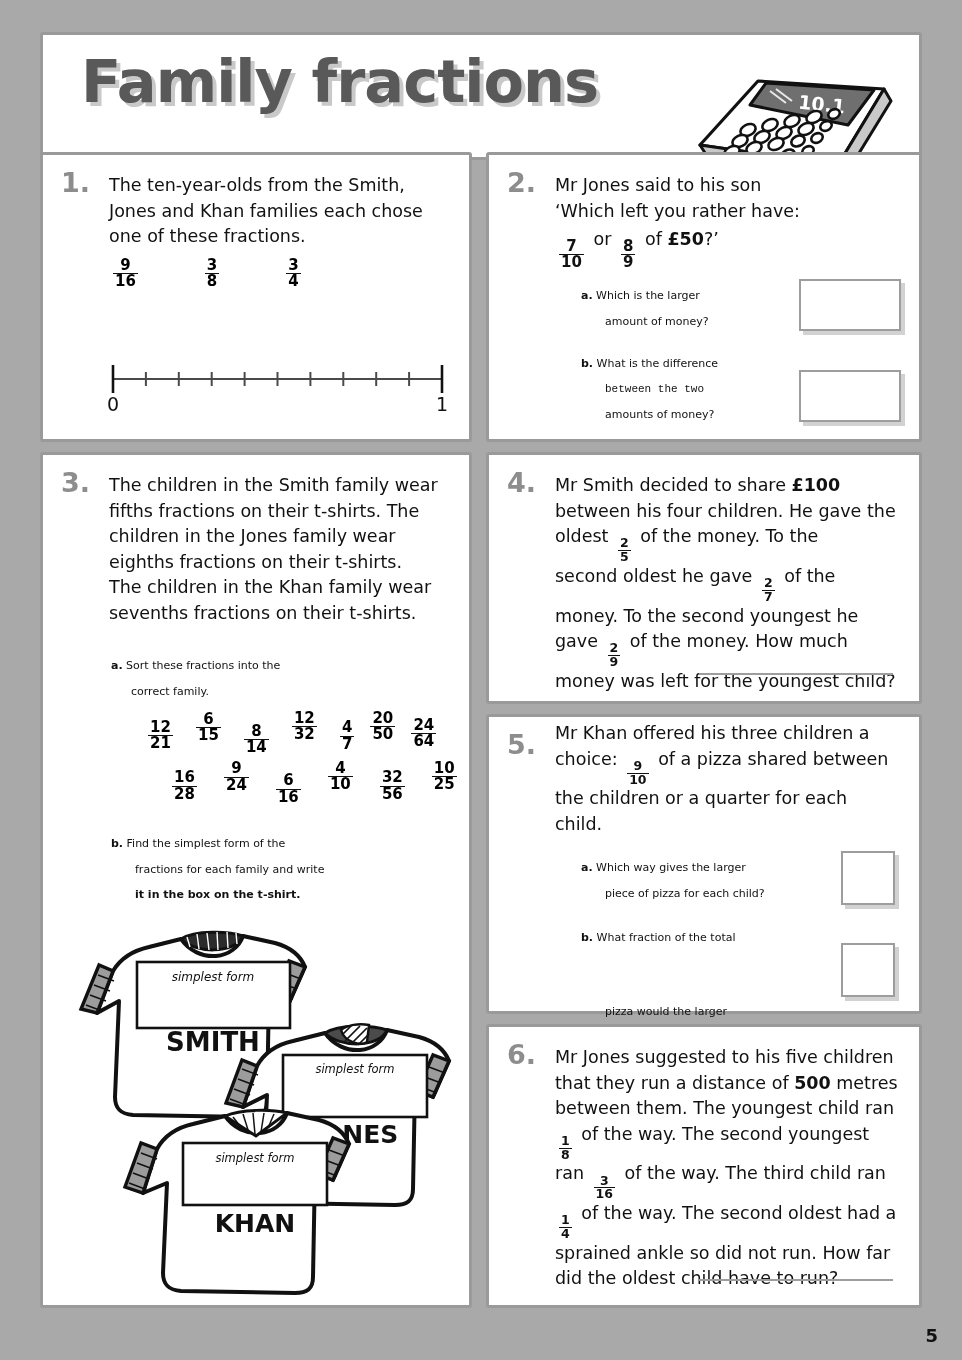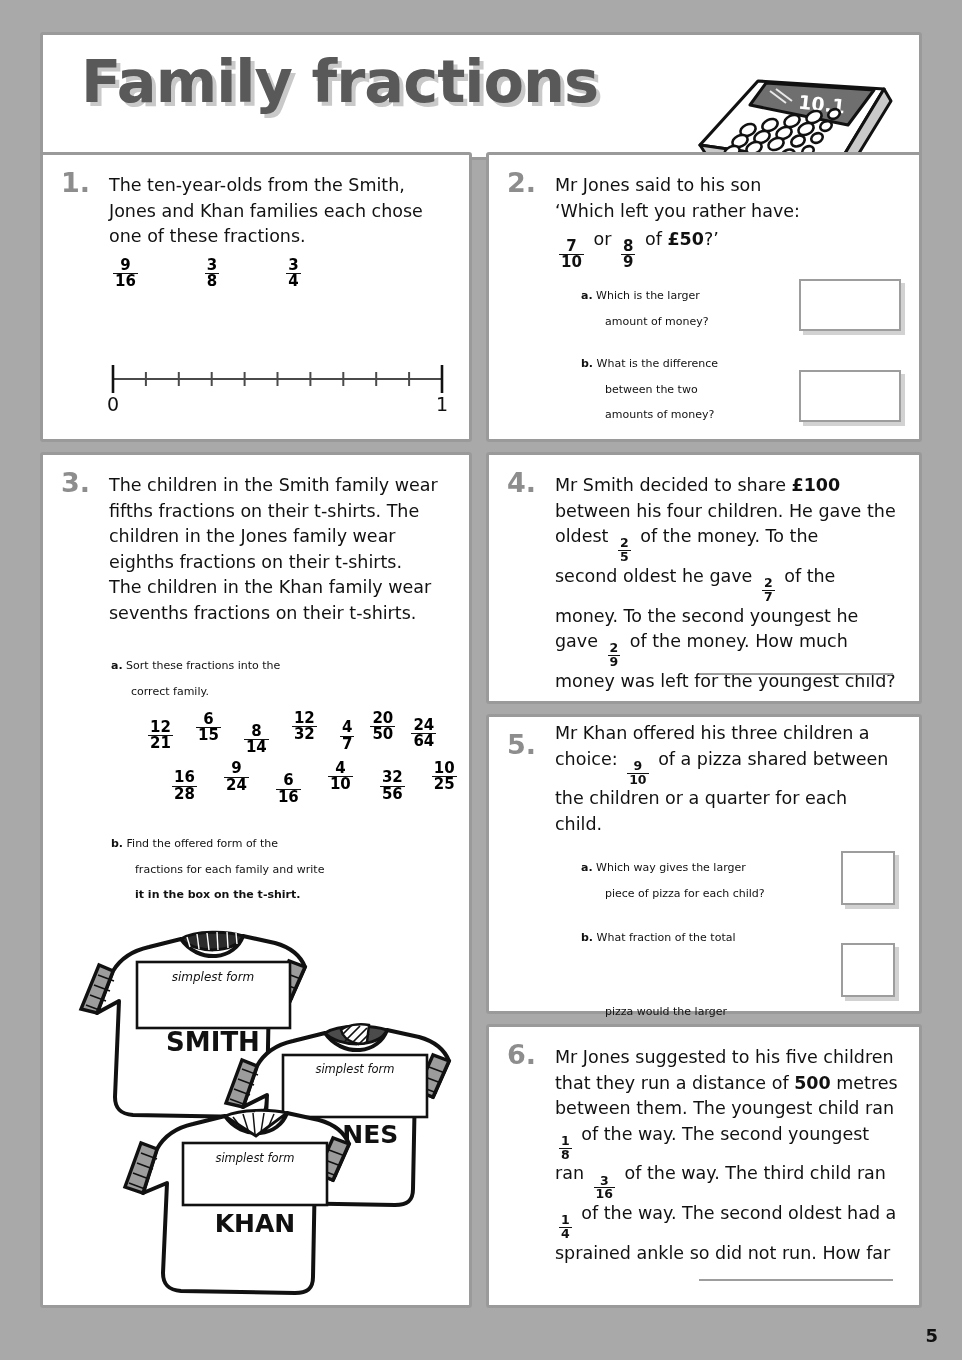--- a/index.html
+++ b/index.html
@@ -249,21 +249,21 @@
     <div class="part" style="left:92px; top:128px; width:240px;">
       <span class="lbl">a.</span>
       <span>Which is the larger</span>
       <div style="margin-left:24px;">amount of money?</div>
     </div>
     <div class="ansbox" style="left:310px; top:124px; width:102px; height:52px;"></div>
 
     <div class="part" style="left:92px; top:196px; width:240px;">
       <span class="lbl">b.</span>
       <span>What is the difference</span>
-      <div style="margin-left:24px;">between the two</div>
+      <div style="margin-left:24px;font-family:Liberation Mono, monospace;">between the two</div>
       <div style="margin-left:24px;">amounts of money?</div>
     </div>
     <div class="ansbox" style="left:310px; top:215px; width:102px; height:52px;"></div>
   </div>
 
   <div class="panel" id="q3-panel">
     <div class="qnum" style="left:18px; top:14px;">3.</div>
     <div class="qbody" style="left:66px; top:18px; width:360px;">
       <div>The children in the Smith family wear</div>
       <div>fifths fractions on their t-shirts. The</div>
@@ -332,21 +332,21 @@
         <span class="den">56</span>
         </span>
       <span class="frac" style="margin:0 11px; vertical-align:0.42em;">
         <span class="num">10</span>
         <span class="den">25</span>
         </span>
     </div>
 
     <div class="part" style="left:68px; top:376px; width:350px;">
       <span class="lbl">b.</span>
-      <span>Find the offered form of the</span>
+      <span>Find the simplest form of the</span>
       <div style="margin-left:24px;">fractions for each family and write</div>
       <div style="margin-left:24px;font-weight:bold;">it in the box on the t-shirt.</div>
     </div>
 
     <svg id="tshirts" viewBox="0 0 412 380">
 
       <g>
         <path d="M60 50 C66 40 78 30 96 26 L128 18 C136 30 150 36 163 35
                  C176 34 186 26 190 15 L222 22 C240 27 248 36 252 46
                  L236 82 L216 72 L214 180 C214 192 208 196 196 196
@@ -537,18 +537,19 @@
         <span>of the way. The third child ran</span>
       </div>
       <div>
         <span class="frac">
           <span class="num">1</span>
           <span class="den">4</span>
           </span>
         <span>of the way. The second oldest had a</span>
       </div>
       <div>sprained ankle so did not run. How far</div>
+      <div>did the oldest child have to run?</div>
     </div>
     <div class="ansline" style="left:210px; top:252px; width:194px;"></div>
   </div>
 
   <div class="pagenum">5</div>
 </div>
 
 </body></html>

